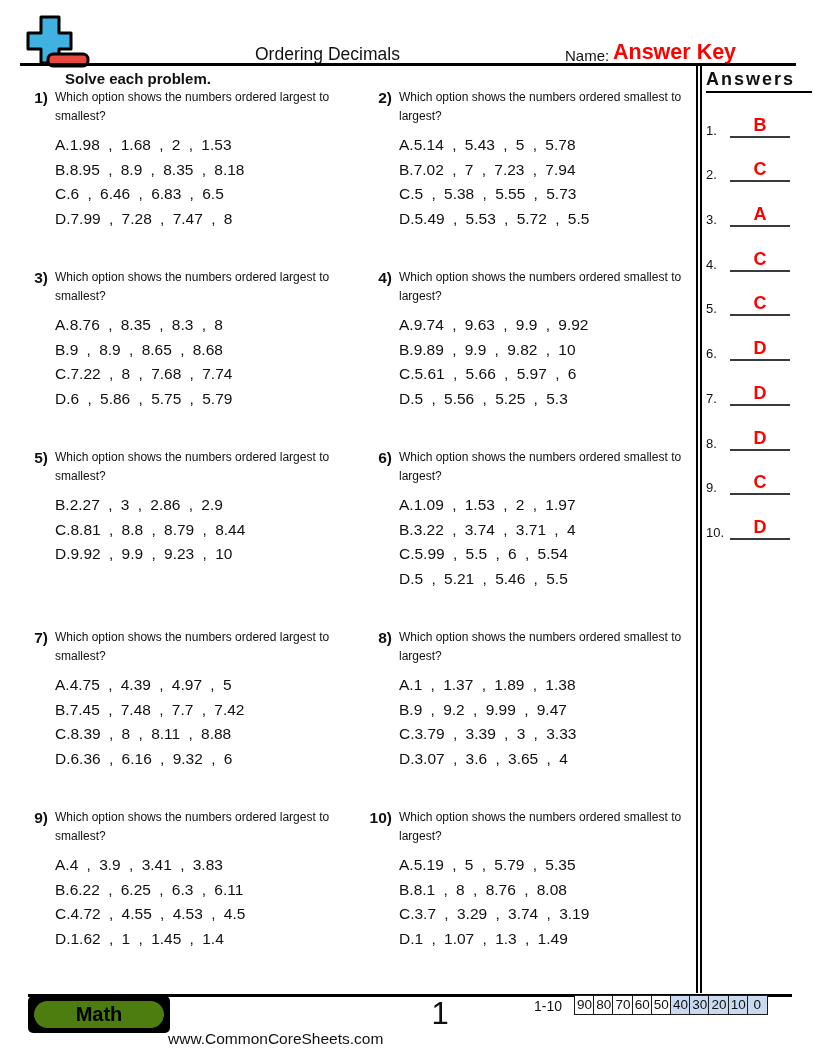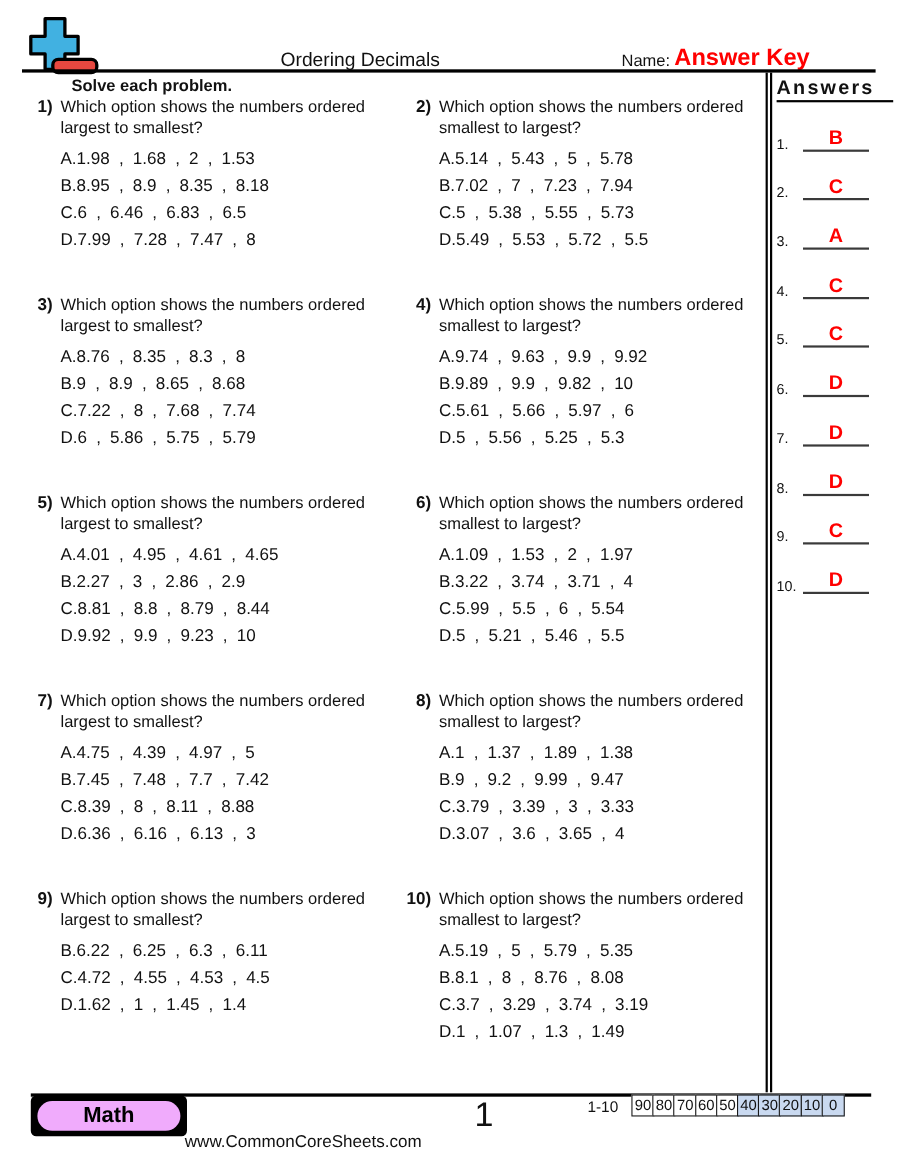--- a/index.html
+++ b/index.html
@@ -21,28 +21,28 @@
   .ans-title { font-size:18px; font-weight:bold; letter-spacing:2px; border-bottom:2.5px solid #000; padding-bottom:1px; }
   .ans-item { height:44.7px; display:flex; align-items:flex-end; }
   .ans-num { font-size:13px; width:24px; }
   .ans-slot { flex:0 0 60px; border-bottom:2px solid #3a3a3a; text-align:center; height:23px; }
   .ans-letter { color:#ff0000; font-weight:bold; font-size:18px; line-height:21px; }
   
   .problems { position:absolute; left:20px; top:88px; width:680px; display:grid;
               grid-template-columns:344px 336px; grid-auto-rows:180px; }
   .problem { display:flex; }
   .p-num { width:28px; min-width:28px; text-align:right; font-weight:bold; font-size:15.5px; line-height:19px; margin-right:7px; }
-  .p-q { font-size:15px; line-height:19px; max-width:300px; }
+  .p-q { font-size:12px; line-height:19px; max-width:300px; }
   .p-opts { margin-top:7px; }
   .p-opt { font-size:15.5px; line-height:24.5px; white-space:nowrap; }
   .opt-values { word-spacing:4px; }
   
   .footer-line { position:absolute; left:28px; top:994px; width:764px; height:3px; background:#000; }
   .math-badge { position:absolute; left:28px; top:996px; width:142px; height:37px; background:#000; border-radius:5px; }
-  .math-badge-inner { position:absolute; left:6px; right:6px; top:5px; bottom:5px; background:#f0abfc; border-radius:15px;
+  .math-badge-inner { position:absolute; left:6px; right:6px; top:5px; bottom:5px; background:#4d7c0f; border-radius:15px;
                       display:flex; align-items:center; justify-content:center; font-weight:bold; font-size:20px; color:#000; }
   .website { position:absolute; left:168px; top:1010px; font-size:15.5px;margin-top:20px; }
   .page-num { position:absolute; left:400px; top:996px; width:80px; text-align:center; font-size:31px; }
   .score { position:absolute; left:534px; top:995px; display:flex; }
   .score-label { font-size:14px; line-height:22px; margin-right:12px; }
   .score-cells { display:flex;justify-content:center; }
   .score-cell { width:21px; height:20px; border:1.8px solid #1a1a1a; margin-left:-1.8px;
                 font-size:13.5px; line-height:17px; text-align:center; background:#fff; }
   .score-cell:first-child { margin-left:0; }
   .score-cell.hl { background:#c9d9f0; }
@@ -161,21 +161,20 @@
           <div class="p-opt"><span class="opt-label">D.</span><span class="opt-values">5 , 5.56 , 5.25 , 5.3</span></div>
         </div>
       </div>
     </div>
 
     <div class="problem">
       <div class="p-num">5)</div>
       <div class="p-body">
         <div class="p-q">Which option shows the numbers ordered largest to smallest?</div>
         <div class="p-opts">
-          <div class="p-opt"><span class="opt-label">A.</span><span class="opt-values">4.01 , 4.95 , 4.61 , 4.65</span></div>
           <div class="p-opt"><span class="opt-label">B.</span><span class="opt-values">2.27 , 3 , 2.86 , 2.9</span></div>
           <div class="p-opt"><span class="opt-label">C.</span><span class="opt-values">8.81 , 8.8 , 8.79 , 8.44</span></div>
           <div class="p-opt"><span class="opt-label">D.</span><span class="opt-values">9.92 , 9.9 , 9.23 , 10</span></div>
         </div>
       </div>
     </div>
 
     <div class="problem">
       <div class="p-num">6)</div>
       <div class="p-body">
@@ -190,21 +189,21 @@
     </div>
 
     <div class="problem">
       <div class="p-num">7)</div>
       <div class="p-body">
         <div class="p-q">Which option shows the numbers ordered largest to smallest?</div>
         <div class="p-opts">
           <div class="p-opt"><span class="opt-label">A.</span><span class="opt-values">4.75 , 4.39 , 4.97 , 5</span></div>
           <div class="p-opt"><span class="opt-label">B.</span><span class="opt-values">7.45 , 7.48 , 7.7 , 7.42</span></div>
           <div class="p-opt"><span class="opt-label">C.</span><span class="opt-values">8.39 , 8 , 8.11 , 8.88</span></div>
-          <div class="p-opt"><span class="opt-label">D.</span><span class="opt-values">6.36 , 6.16 , 6.13 , 3</span></div>
+          <div class="p-opt"><span class="opt-label">D.</span><span class="opt-values">6.36 , 6.16 , 9.32 , 6</span></div>
         </div>
       </div>
     </div>
 
     <div class="problem">
       <div class="p-num">8)</div>
       <div class="p-body">
         <div class="p-q">Which option shows the numbers ordered smallest to largest?</div>
         <div class="p-opts">
           <div class="p-opt"><span class="opt-label">A.</span><span class="opt-values">1 , 1.37 , 1.89 , 1.38</span></div>
@@ -213,20 +212,21 @@
           <div class="p-opt"><span class="opt-label">D.</span><span class="opt-values">3.07 , 3.6 , 3.65 , 4</span></div>
         </div>
       </div>
     </div>
 
     <div class="problem">
       <div class="p-num">9)</div>
       <div class="p-body">
         <div class="p-q">Which option shows the numbers ordered largest to smallest?</div>
         <div class="p-opts">
+          <div class="p-opt"><span class="opt-label">A.</span><span class="opt-values">4 , 3.9 , 3.41 , 3.83</span></div>
           <div class="p-opt"><span class="opt-label">B.</span><span class="opt-values">6.22 , 6.25 , 6.3 , 6.11</span></div>
           <div class="p-opt"><span class="opt-label">C.</span><span class="opt-values">4.72 , 4.55 , 4.53 , 4.5</span></div>
           <div class="p-opt"><span class="opt-label">D.</span><span class="opt-values">1.62 , 1 , 1.45 , 1.4</span></div>
         </div>
       </div>
     </div>
 
     <div class="problem">
       <div class="p-num">10)</div>
       <div class="p-body">

